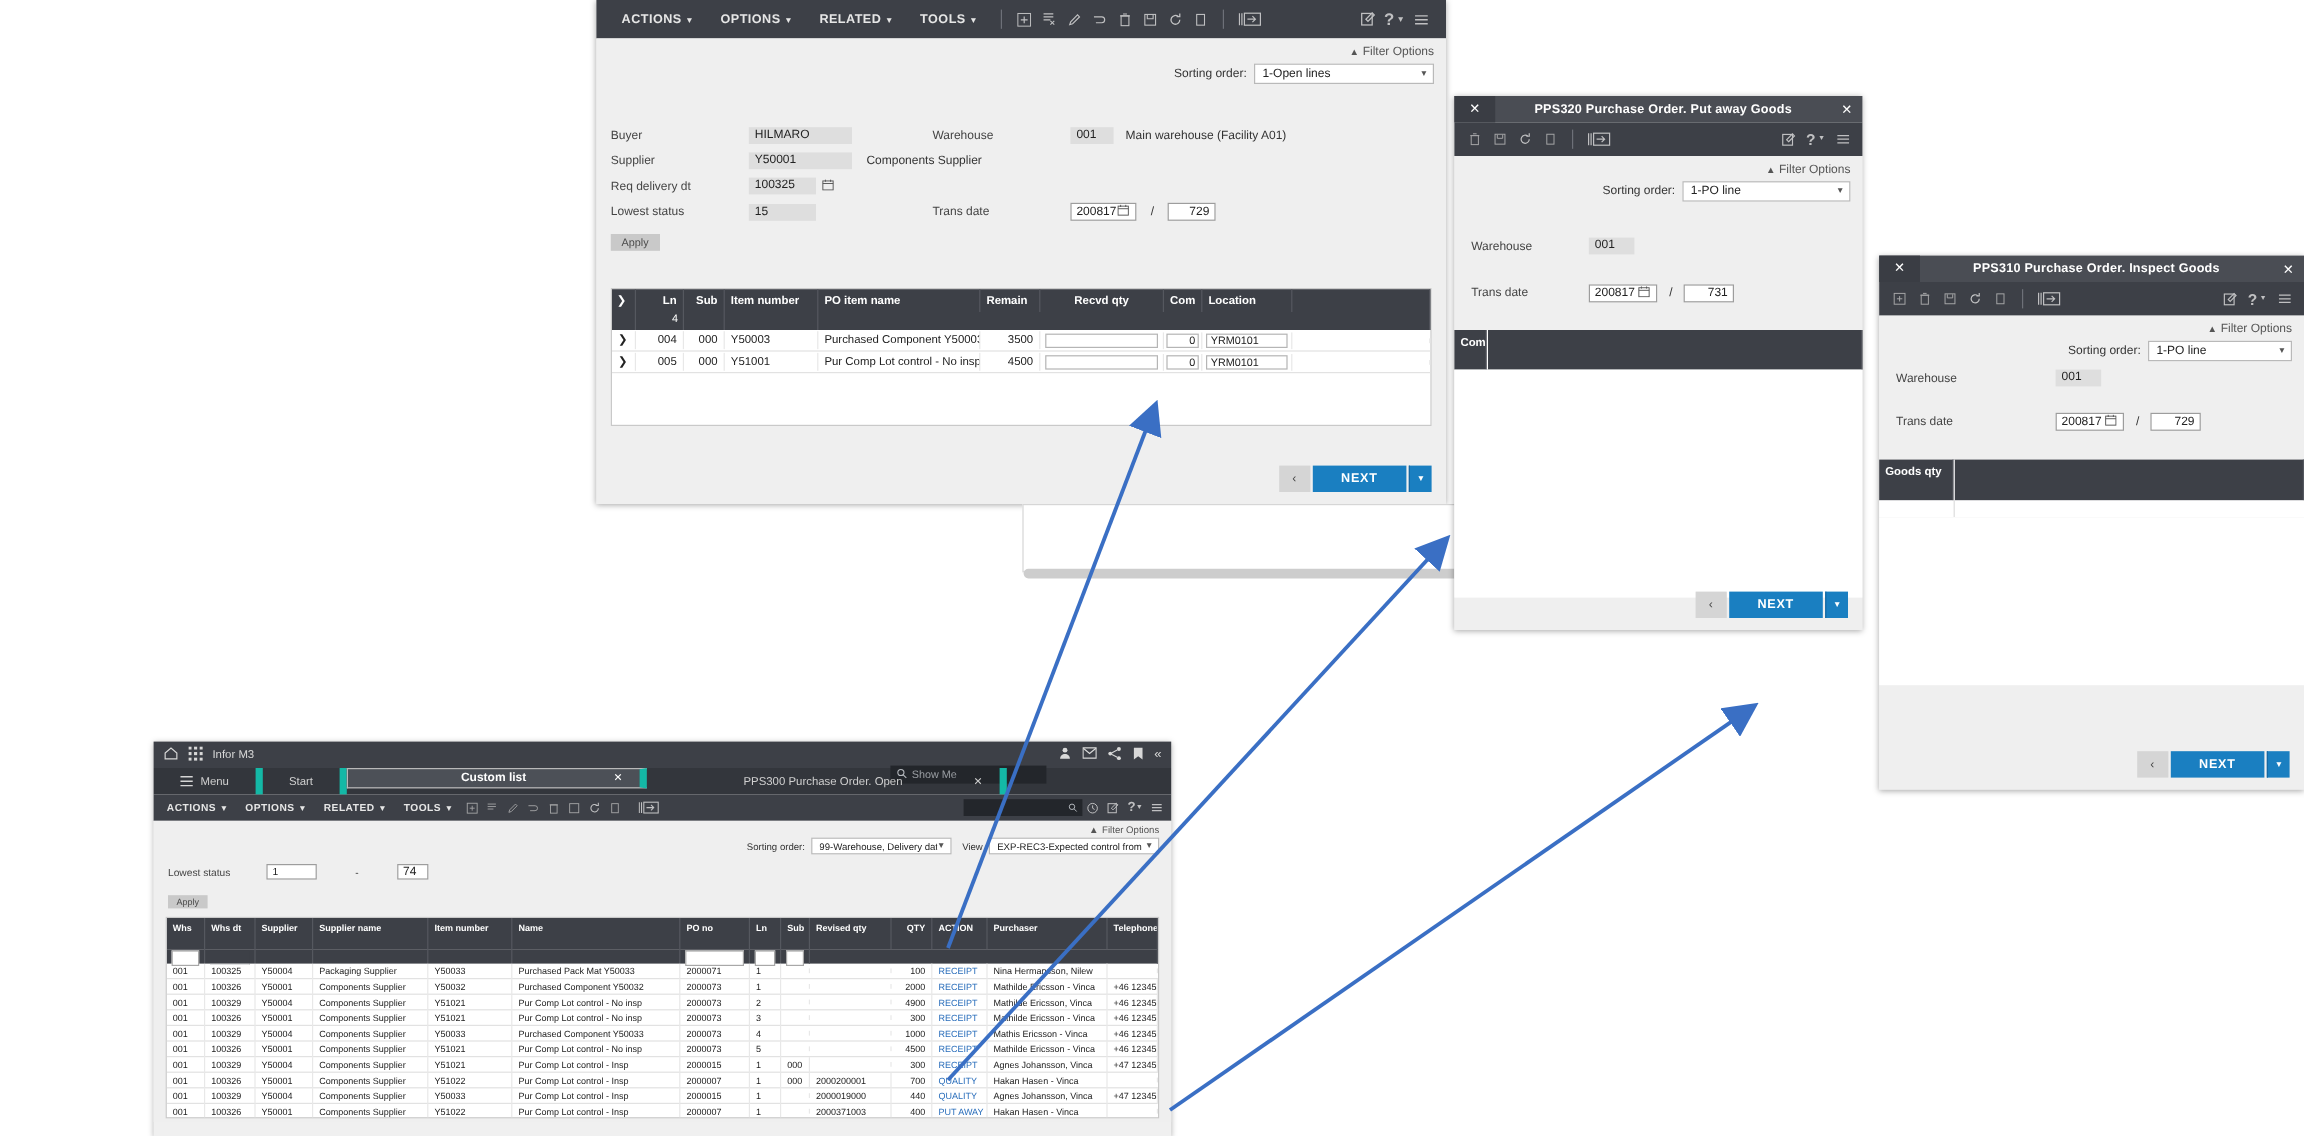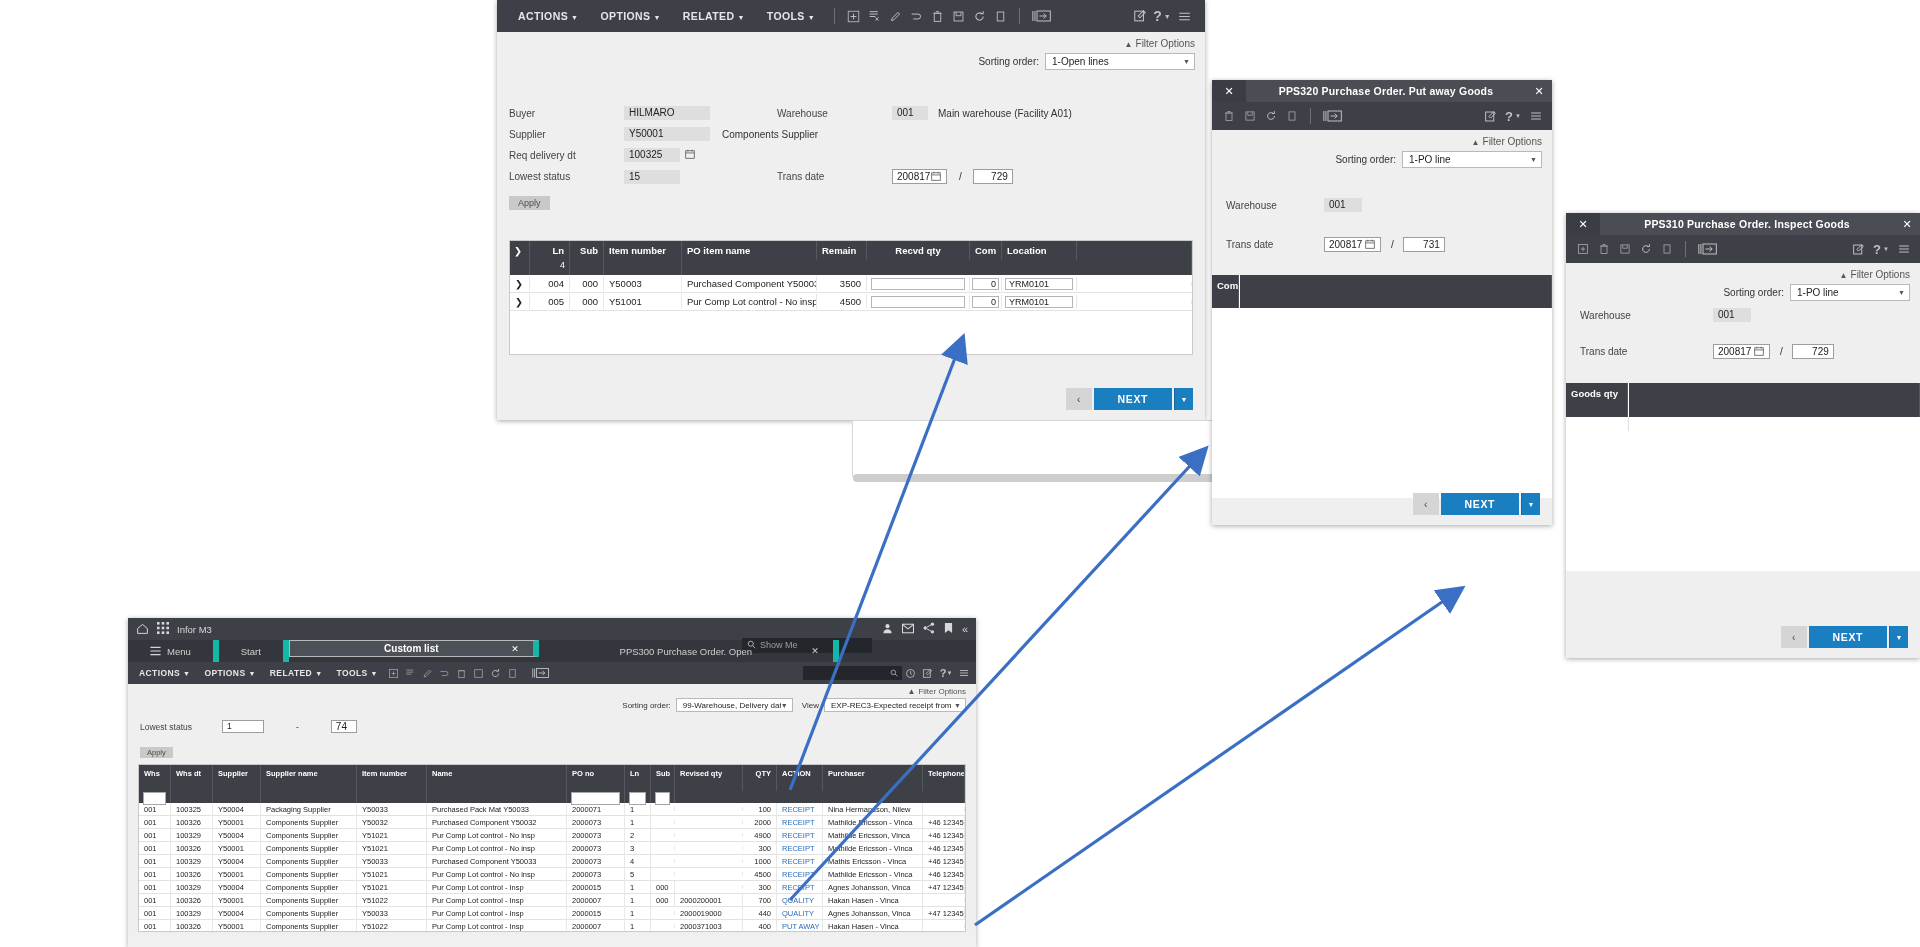--- a/index.html
+++ b/index.html
@@ -619,21 +619,21 @@
       <span class="chev">▲</span><span>Filter Options</span>
     </div>
     <div style="display:flex;justify-content:flex-end;align-items:center;gap:5px;padding:2px 10px 0 0;font-size:8px;color:#333;">
       <span>Sorting order:</span>
       <div class="sel" style="width:117px;height:14px;font-size:8px;">
         <span class="txt">99-Warehouse, Delivery date</span>
           <span class="dd">▼</span>
       </div>
       <span style="margin-left:4px;">View</span>
       <div class="sel" style="width:142px;height:14px;font-size:8px;">
-        <span class="txt">EXP-REC3-Expected receipt from</span>
+        <span class="txt">EXP-REC3-Expected control from</span>
           <span class="dd">▼</span>
       </div>
     </div>
     <div class="frow" style="position:absolute;left:12px;top:36px;font-size:8.5px;">
       <span class="flab" style="width:82px;">Lowest status</span>
       <div class="finput" style="width:42px;height:13px;font-size:8.5px;">
           <span>1</span>
         </div>
       <span class="plain" style="margin:0 32px;font-size:8.5px;">-</span>
       <div class="finput" style="width:26px;height:13px;font-size:10px;">

